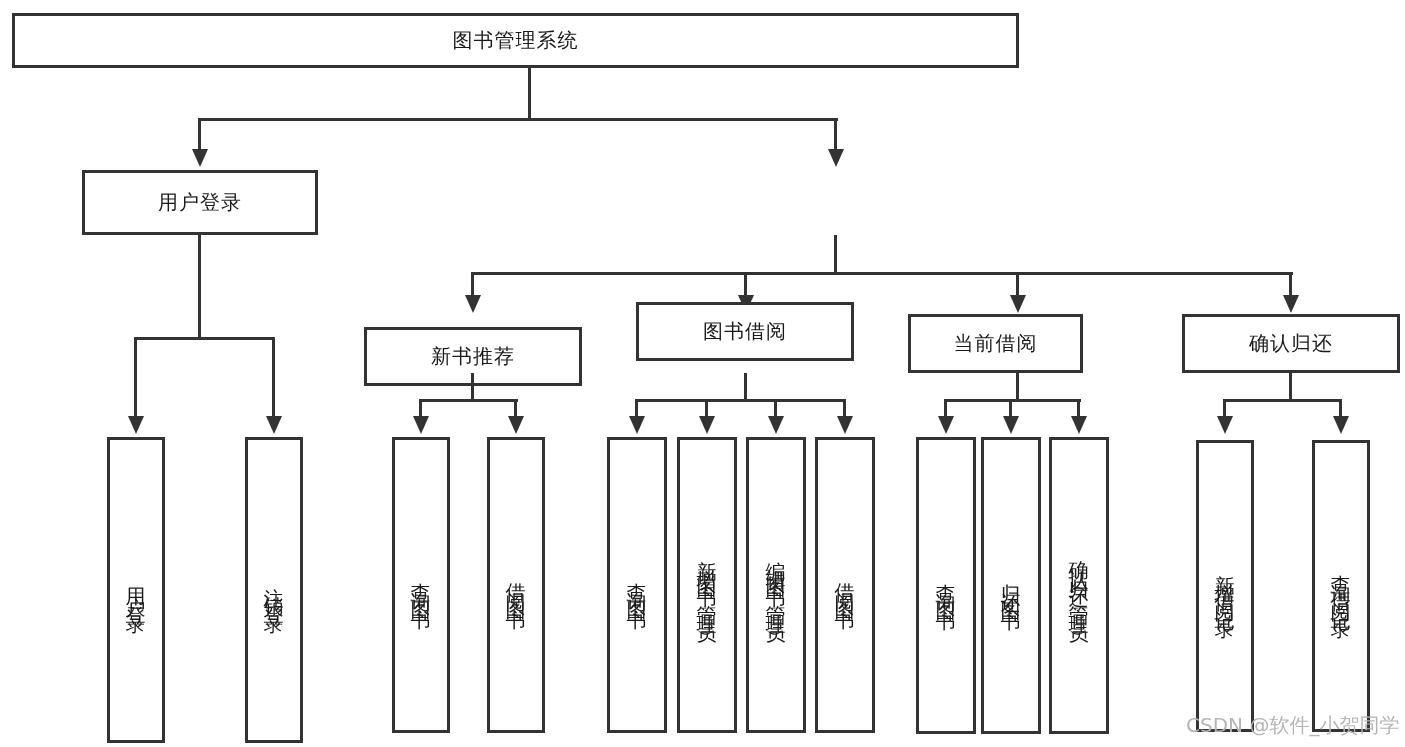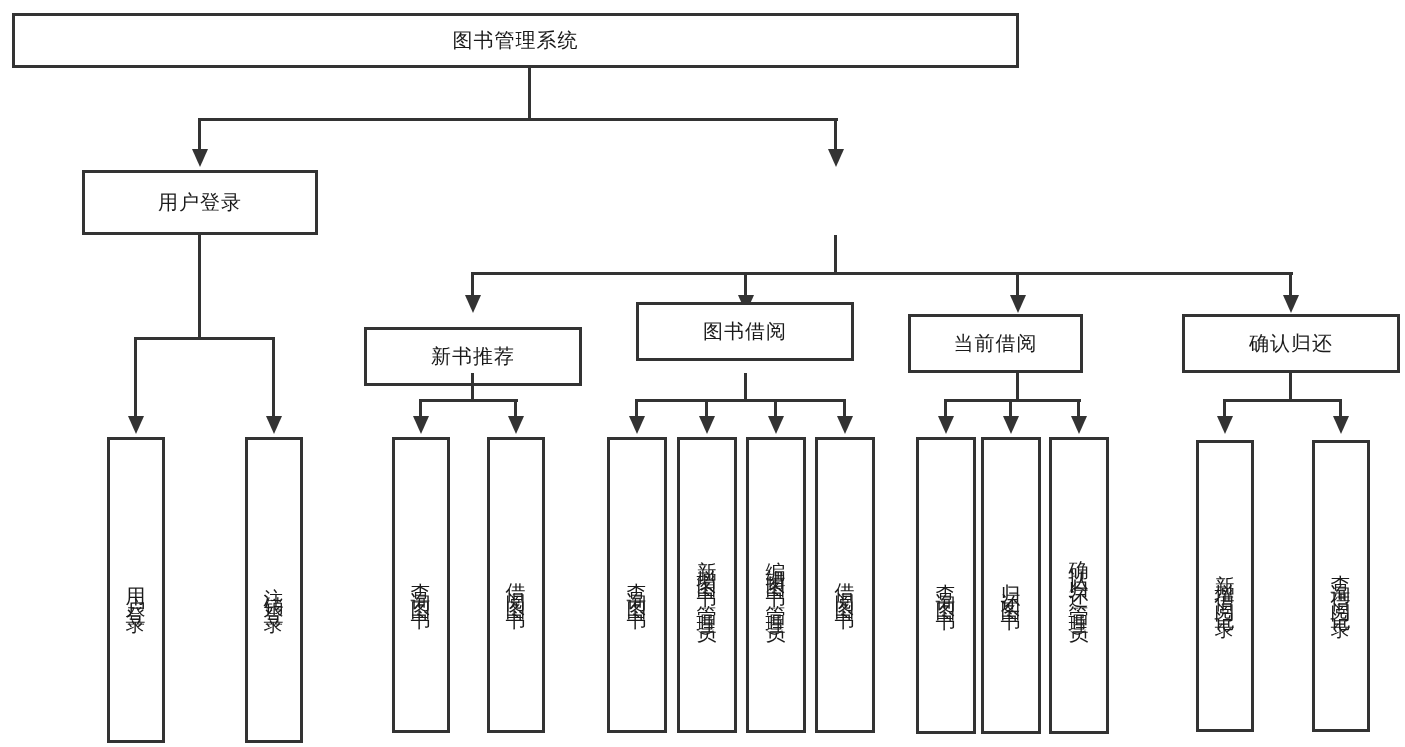--- a/index.html
+++ b/index.html
@@ -150,14 +150,15 @@
     <span class="vtext">确认归还（管理员）</span>
   </div>
 
   <div class="box" style="left:1196px;top:440px;width:58px;height:292px">
     <span class="vtext">新增借阅记录</span>
   </div>
   <div class="box" style="left:1312px;top:440px;width:58px;height:292px">
     <span class="vtext">查询借阅记录</span>
   </div>
 
+  <div class="watermark" style="left:1186px;top:712px">CSDN @软件_小贺同学</div>
 
 </div>
 
 </body></html>

